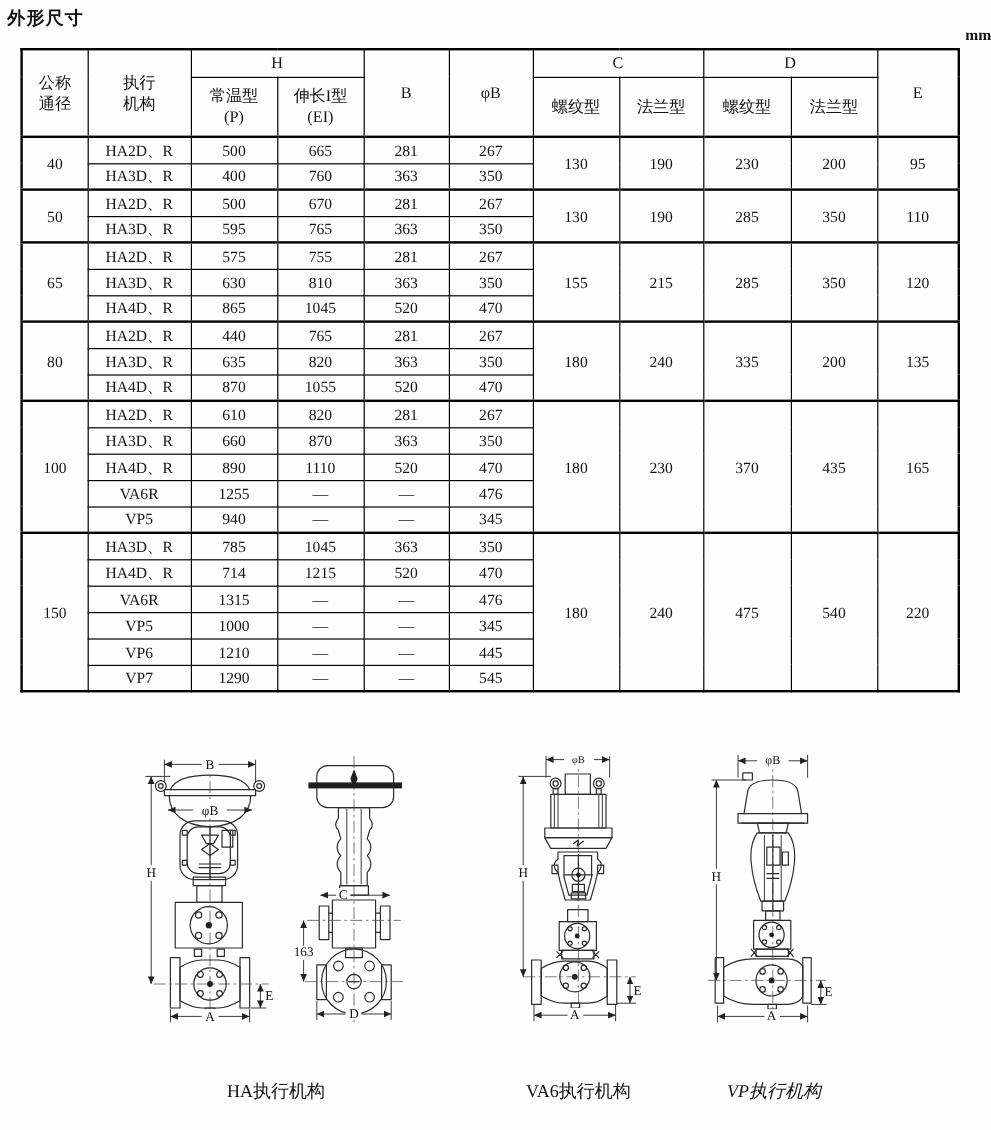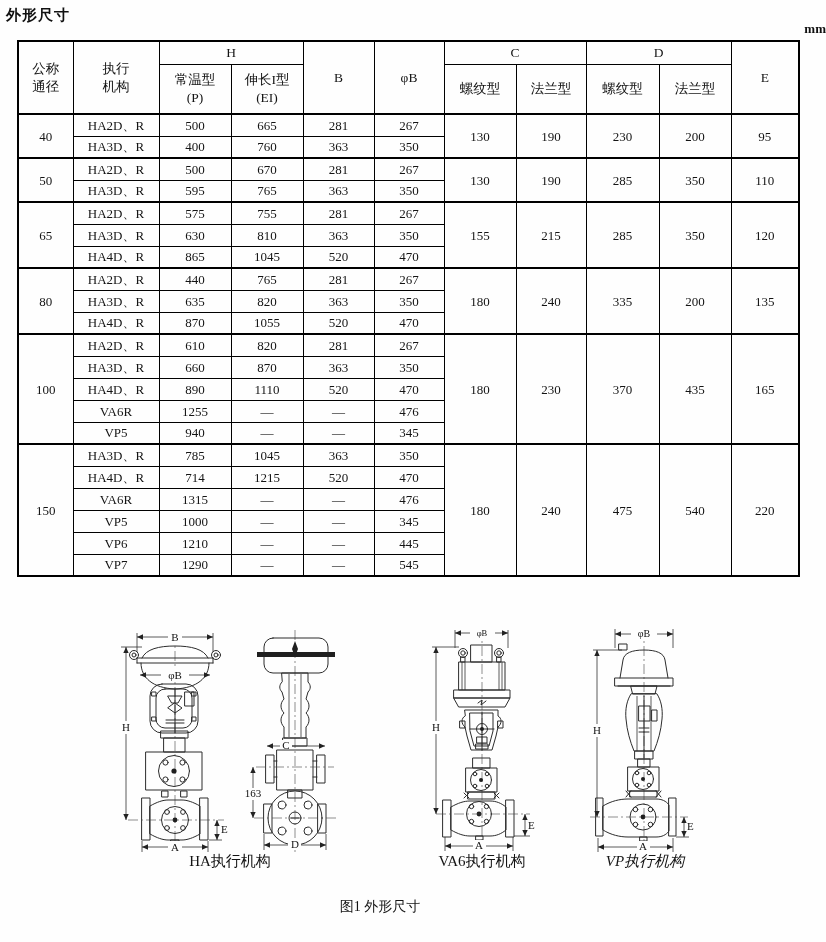--- a/index.html
+++ b/index.html
@@ -24,21 +24,21 @@
   .ln{fill:none;stroke:#2c2c2c;stroke-width:1;stroke-linejoin:round;stroke-linecap:round;}
   .dk{fill:#1f1f1f;stroke:none;}
   .dim{fill:none;stroke:#333;stroke-width:0.8;}
   .cl{fill:none;stroke:#444;stroke-width:0.6;stroke-dasharray:10 3 2 3;}
   .msk{fill:#fefefe;stroke:none;}
   text.lbl{font-family:"Liberation Serif","DejaVu Serif",serif;font-size:11px;fill:#111;text-anchor:middle;}
   text.sm{font-size:8.5px;}
   text.md{font-size:10px;}
   text.ls{text-anchor:start;}
 
-  .cap{position:absolute;top:852px;font-size:15px;text-align:center;color:#141414;}
+  .cap{position:absolute;top:900px;font-size:15px;text-align:center;color:#141414;}
   .cap-ha{left:150px;width:160px;}
   .cap-va6{left:402px;width:160px;text-align:center;}
   .cap-vp{left:565px;width:160px;font-style:italic;}
   .figcap{position:absolute;top:898px;left:280px;width:200px;text-align:center;font-size:14px;color:#141414;}
 </style>
 </head>
 <body>
 
 <div class="page">
 
@@ -494,15 +494,14 @@
       <path class="dim" d="M598,238 V252 M673,238 V252"></path>
       <path class="dim" marker-start="url(#aw)" marker-end="url(#ae)" d="M598,247 H673"></path>
       <rect class="msk" x="637" y="241" width="13" height="11"></rect>
       <text class="lbl" x="643" y="250">A</text>
     </g>
   </svg>
 
   <div class="cap cap-ha">HA执行机构</div>
   <div class="cap cap-va6">VA6执行机构</div>
   <div class="cap cap-vp">VP执行机构</div>
-  <div class="figcap">图1 外形尺寸</div>
 
 </div>
 
 </body></html>

